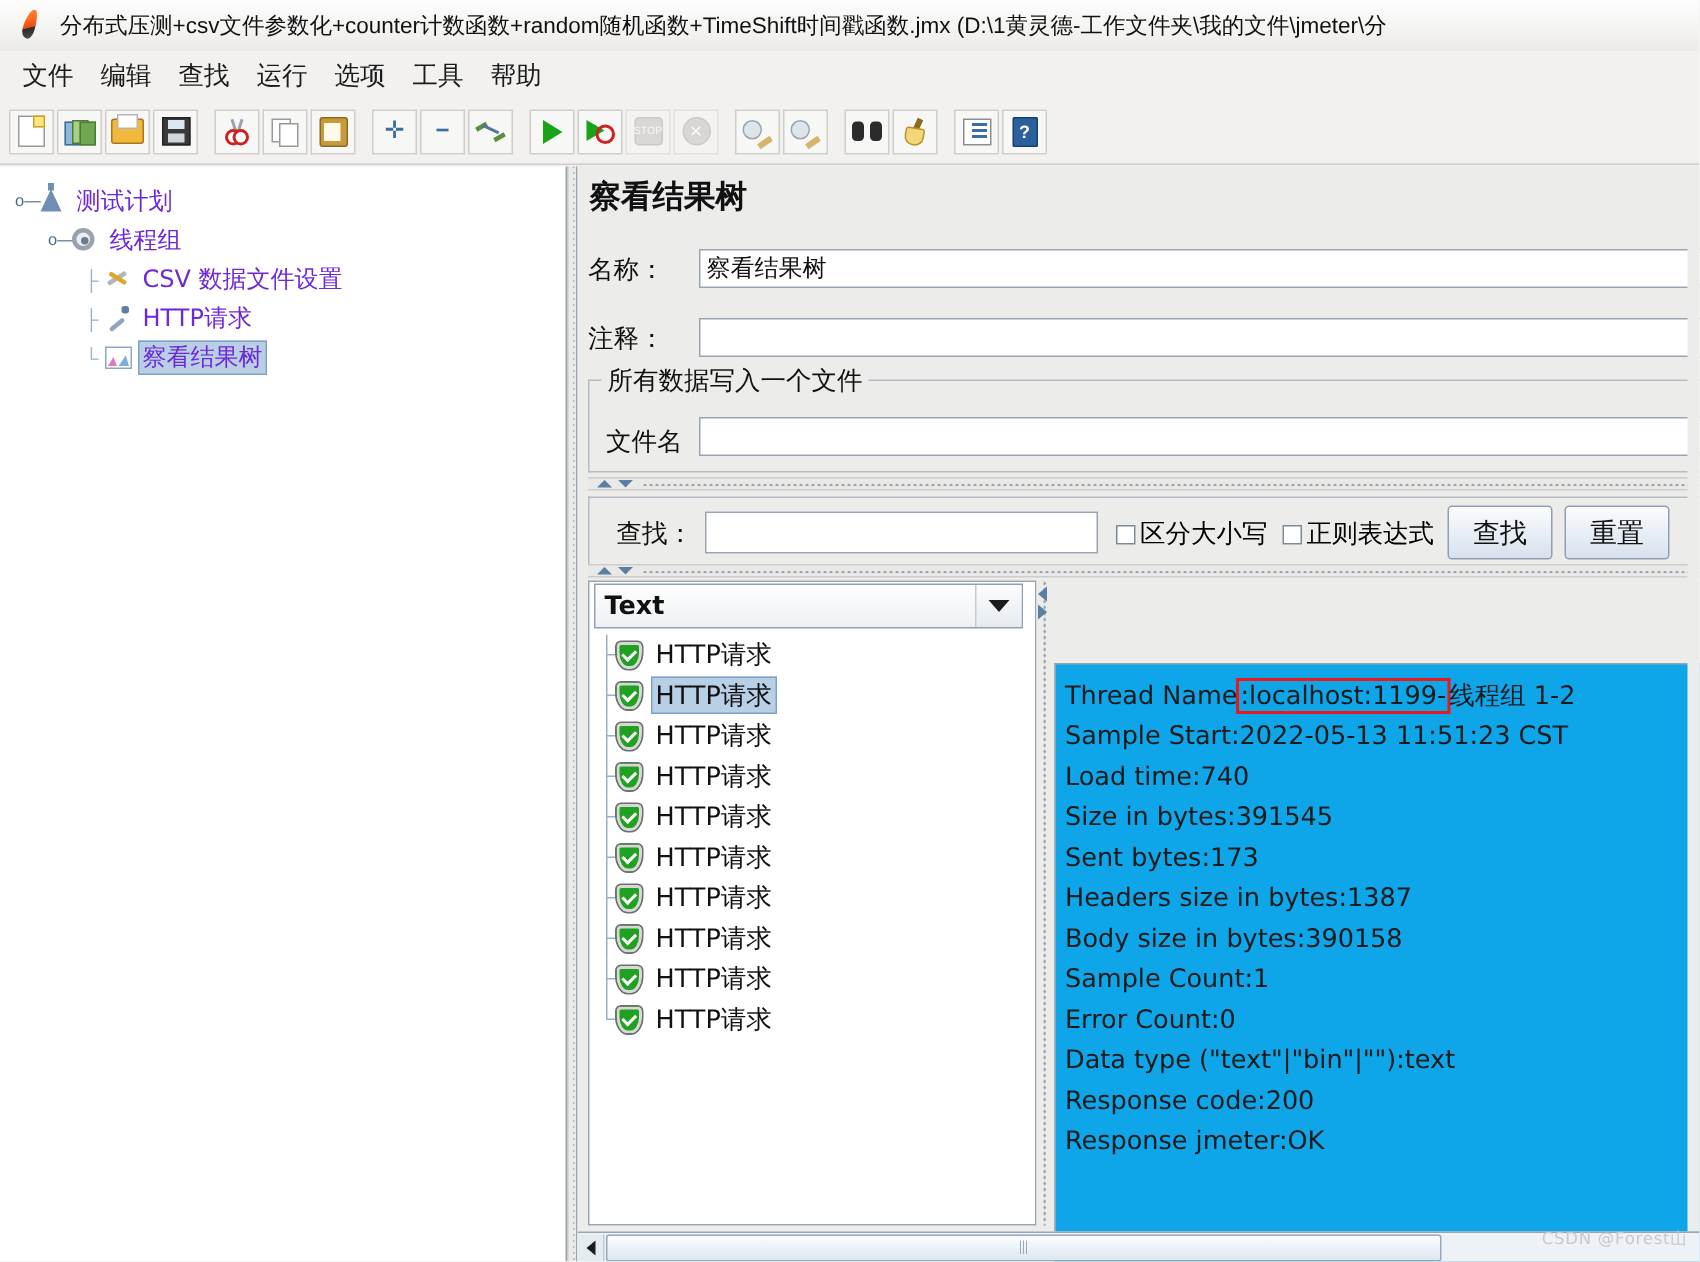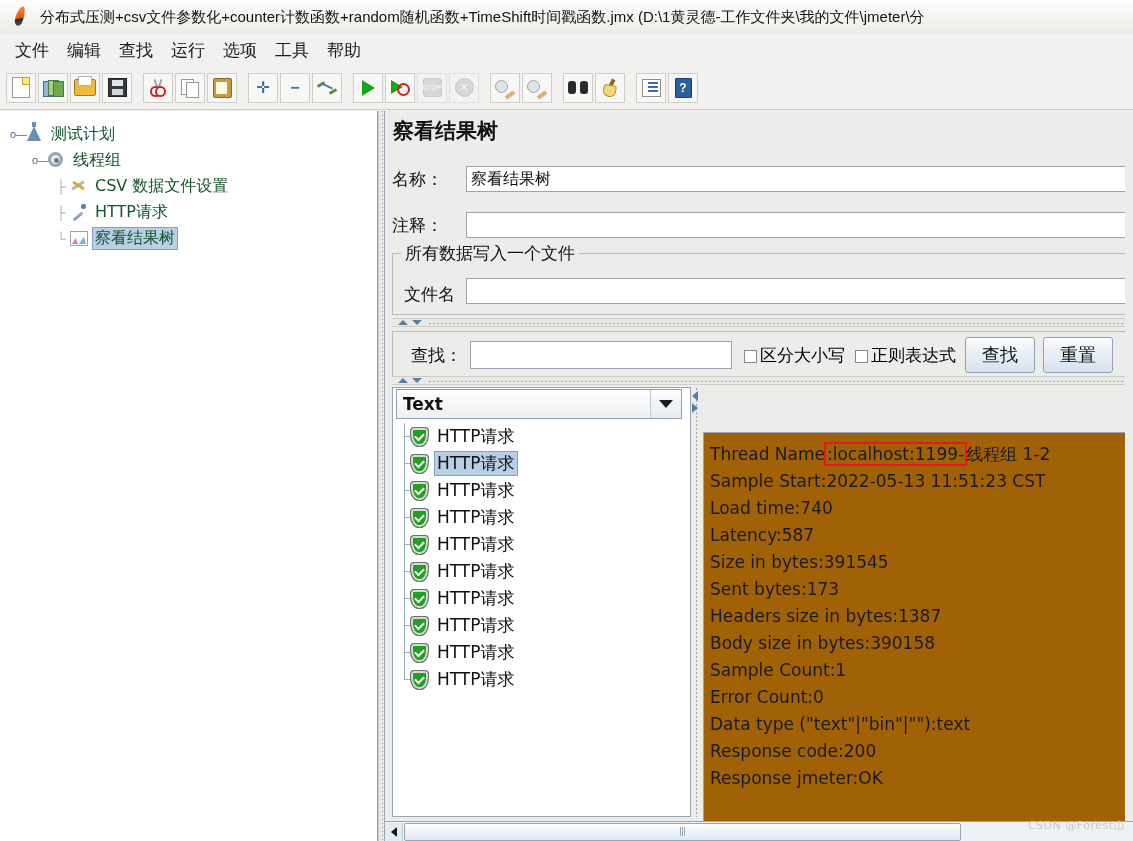--- a/index.html
+++ b/index.html
@@ -112,21 +112,21 @@
 
   
   .tree-panel{
     position:absolute;left:0;top:111px;width:378px;height:730px;
     background:#ffffff;border-right:1px solid #9aa5b1;box-sizing:border-box;padding:10px 0 0 6px;
   }
   .tnode{display:flex;align-items:center;height:26px;position:relative;font-size:16px;}
   .tnode .handle{width:14px;text-align:center;color:#4a6a8a;font-size:11px;}
   .tnode .elbow{width:14px;color:#9bb0c6;font-size:13px;text-align:center;}
   .tnode .ticon{width:20px;height:18px;margin-right:4px;position:relative;display:inline-block;}
-  .tnode .tlabel{font-size:16px;color:#14532d;padding:1px 3px;font-family:"DejaVu Sans","Liberation Sans",sans-serif;}
+  .tnode .tlabel{font-size:16px;color:#6d28d9;padding:1px 3px;font-family:"DejaVu Sans","Liberation Sans",sans-serif;}
   .tnode .tlabel.sel{background:#b9cfe6;border:1px solid #7fa3c6;padding:0 2px;}
   .ic-flask{position:absolute;left:3px;top:1px;width:0;height:0;border-left:7px solid transparent;border-right:7px solid transparent;border-bottom:15px solid #6f8fb5;}
   .ic-flask:after{content:"";position:absolute;left:-2px;top:-4px;width:4px;height:5px;background:#6f8fb5;}
   .ic-gear{position:absolute;left:2px;top:1px;width:15px;height:15px;border-radius:50%;border:3px solid #9aa3ad;background:#e9eef3;box-sizing:border-box;}
   .ic-gear:after{content:"";position:absolute;left:3px;top:3px;width:5px;height:5px;border-radius:50%;background:#6b7c8c;}
   .ic-tools{position:absolute;left:2px;top:1px;width:16px;height:15px;}
   .ic-tools b{position:absolute;width:14px;height:3px;background:#b0b6bd;top:6px;left:1px;transform:rotate(-32deg);border-radius:1px;}
   .ic-tools i{position:absolute;width:13px;height:3px;background:#e0a62c;top:6px;left:2px;transform:rotate(32deg);border-radius:1px;}
   .ic-pipette{position:absolute;left:3px;top:1px;width:15px;height:15px;}
   .ic-pipette b{position:absolute;left:1px;bottom:1px;width:12px;height:3px;background:#8fa6bd;transform:rotate(-40deg);border-radius:2px;}
@@ -238,22 +238,22 @@
   
   .tabbar{position:absolute;left:703px;top:387px;width:430px;height:32px;display:flex;align-items:flex-end;}
   .tab{
     height:30px;padding:0 10px;display:flex;align-items:center;
     font-size:18px;font-family:"DejaVu Serif","Liberation Serif",serif;font-weight:bold;color:#111;
     border:1px solid #9aa5b1;border-bottom:none;border-radius:5px 5px 0 0;margin-right:2px;
     background:linear-gradient(to bottom,#f2f4f6,#e2e7ec);box-sizing:border-box;
   }
   .tab.active{background:#ffffff;color:#0b0b0b;}
   .tabpanel{
-    position:absolute;left:703px;top:432px;width:430px;height:400px;
-    background:#a16207;border:1px solid #9aa5b1;border-right:none;box-sizing:border-box;
+    position:absolute;left:703px;top:442px;width:430px;height:400px;
+    background:#0ea5e9;border:1px solid #9aa5b1;border-right:none;box-sizing:border-box;
     padding:8px 0 0 6px;overflow:hidden;
   }
   .sline{font-size:17px;color:#1b1b1b;line-height:27px;white-space:nowrap;font-family:"DejaVu Sans","Liberation Sans",sans-serif;}
   .hl-box{
     border:2px solid #e81919;padding:0 1px;margin:0 -1px;
   }
 
   
   .hscroll{
     position:absolute;left:385px;top:821px;width:748px;height:20px;
@@ -581,21 +581,20 @@
     <span class="ar rt"></span>
   </div>
 
 
   <div class="tabpanel">
     <div class="sline">
       <span>Thread Name</span><span class="hl-box">:localhost:1199-</span><span>线程组 1-2</span>
     </div>
     <div class="sline">Sample Start:2022-05-13 11:51:23 CST</div>
     <div class="sline">Load time:740</div>
-    <div class="sline">Latency:587</div>
     <div class="sline">Size in bytes:391545</div>
     <div class="sline">Sent bytes:173</div>
     <div class="sline">Headers size in bytes:1387</div>
     <div class="sline">Body size in bytes:390158</div>
     <div class="sline">Sample Count:1</div>
     <div class="sline">Error Count:0</div>
     <div class="sline">Data type ("text"|"bin"|""):text</div>
     <div class="sline">Response code:200</div>
     <div class="sline">Response jmeter:OK</div>
   </div>

